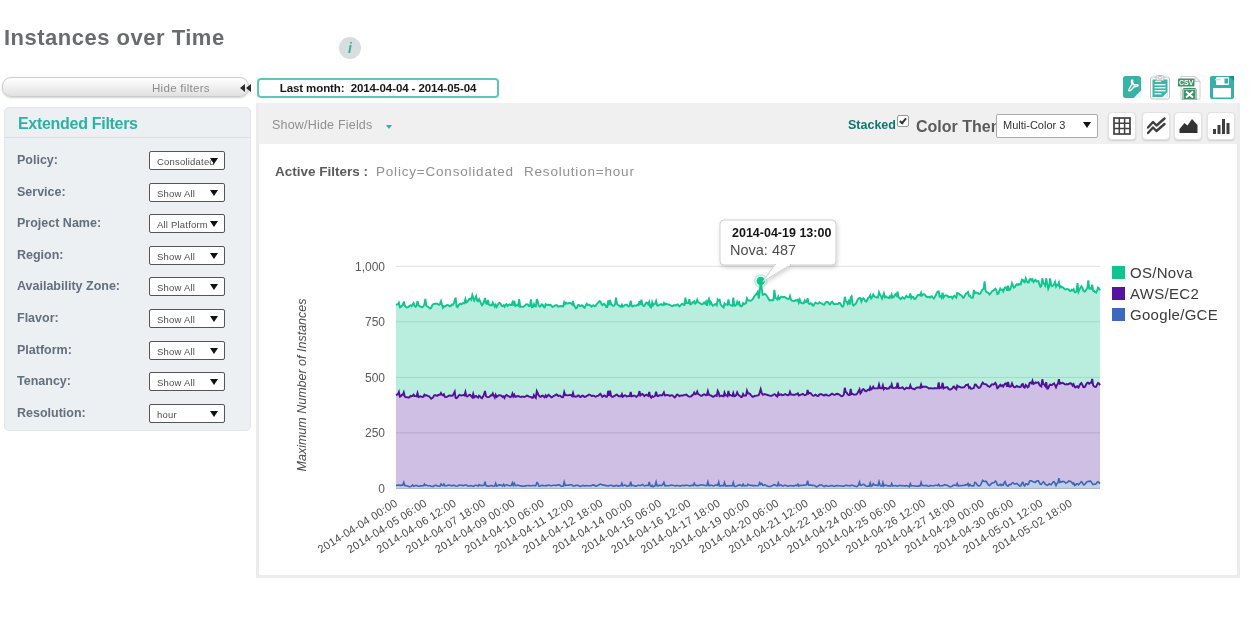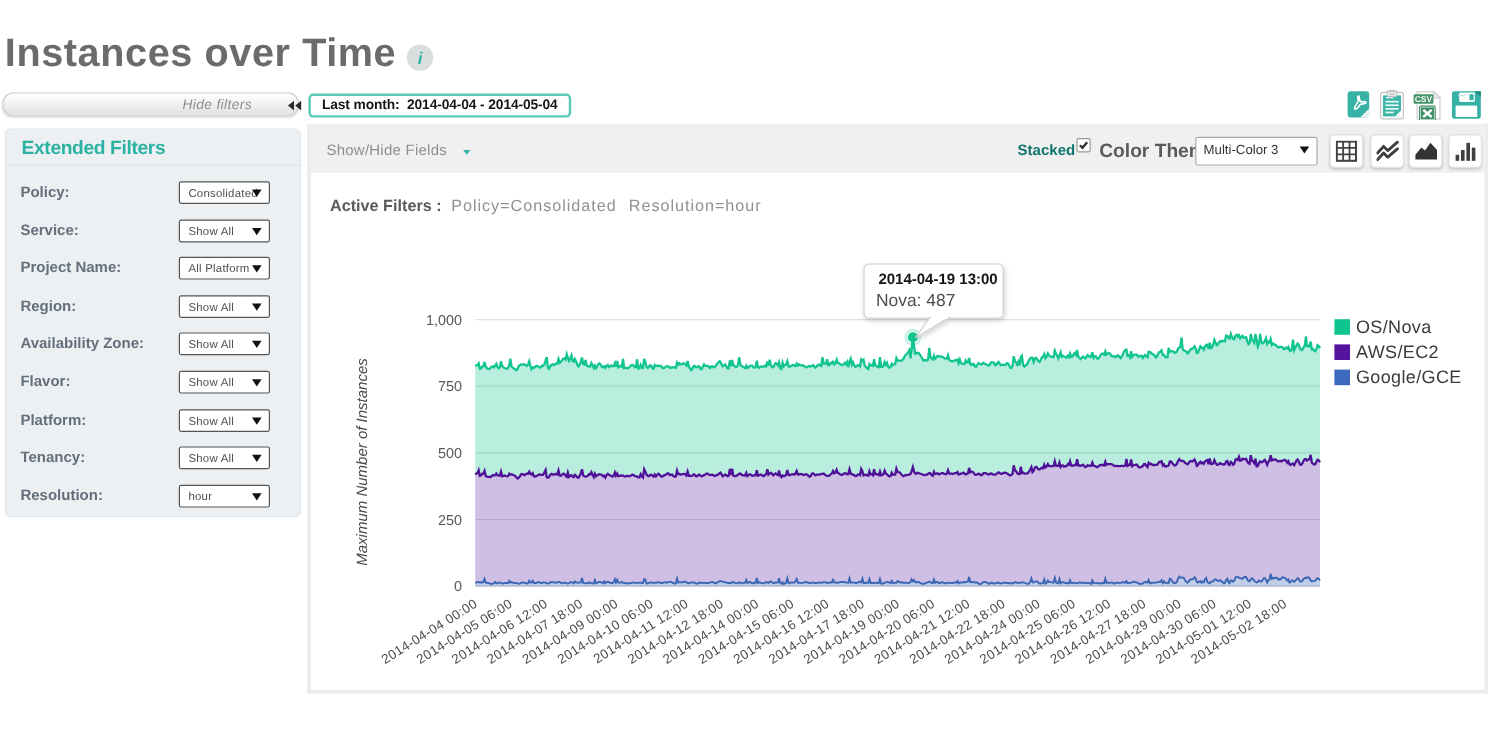--- a/index.html
+++ b/index.html
@@ -1,23 +1,23 @@
 <!DOCTYPE html>
 <html><head><meta charset="utf-8">
 <style>
 * { margin:0; padding:0; box-sizing:border-box; }
 html,body { width:1254px; height:630px; background:#fff; font-family:"Liberation Sans", sans-serif; overflow:hidden; position:relative; }
 .abs { position:absolute; }
-.title { left:4px; top:25px; font-size:33px; font-weight:bold; color:#6a6b6d; letter-spacing:.5px; }
+.title { left:4px; top:25px; font-size:22px; font-weight:bold; color:#6a6b6d; letter-spacing:.5px; }
 .info { left:339px; top:37px; width:22px; height:22px; border-radius:50%; background:#d9dddd; color:#2db3a4; font-weight:bold; font-size:14px; text-align:center; line-height:22px; font-style:italic;}
 .hidebar { left:2px; top:77px; width:247px; height:20px; border:1px solid #cdcdcd; border-radius:9px; background:linear-gradient(#ffffff,#e9e9e9 75%,#e0e0e0); box-shadow:0 1px 2px rgba(0,0,0,.18); }
-.hidebar span { position:absolute; left:149px; top:4px; font-size:11.5px; color:#8d8d8d; letter-spacing:.3px;font-style:italic;}
+.hidebar span { position:absolute; left:149px; top:4px; font-size:11.5px; color:#8d8d8d; letter-spacing:.3px;}
 .rw1 { left:237px; top:6px; width:0; height:0; border-top:4px solid transparent; border-bottom:4px solid transparent; border-right:5.5px solid #2b2b2b; }
 .rw2 { left:243px; top:6px; width:0; height:0; border-top:4px solid transparent; border-bottom:4px solid transparent; border-right:5.5px solid #2b2b2b; }
-.datebox { left:257px; top:78px; width:219px; height:20px; border:2px solid #5cc9b6; border-radius:4px; background:#fff; text-align:center; font-size:11.5px; font-weight:bold; color:#161616; line-height:17px; letter-spacing:-0.1px; }
+.datebox { left:257px; top:78px; width:242px; height:20px; border:2px solid #5cc9b6; border-radius:4px; background:#fff; text-align:center; font-size:11.5px; font-weight:bold; color:#161616; line-height:17px; letter-spacing:-0.1px; }
 .panel { left:4px; top:107px; width:247px; height:324px; background:#edf0f3; border:1px solid #e2e5e9; border-radius:5px; }
 .ph { position:absolute; left:13px; top:7px; font-size:16px; font-weight:bold; color:#2bb2a2; letter-spacing:-0.3px; }
 .pdiv { position:absolute; left:0; top:29px; width:100%; border-top:1px solid #dcdfe4; }
 .frow { position:absolute; left:0; width:100%; height:20px; }
 .flab { position:absolute; left:12px; top:1.5px; font-size:12.5px; font-weight:bold; color:#636f7b; }
 .fsel { position:absolute; left:144px; top:0; width:76px; height:19px; background:#fff; border:1px solid #555; border-radius:2px; }
 .fv { position:absolute; left:7px; top:4px; font-size:9.5px; color:#4f4f4f; letter-spacing:.2px; }
 .tri { position:absolute; right:6px; top:6px; width:0; height:0; border-left:4.5px solid transparent; border-right:4.5px solid transparent; border-top:6.5px solid #111; }
 .exports { left:1121px; top:74px; }
 .chartbox { left:256px; top:103px; width:984px; height:475px; border:3px solid #ececec; border-top:0; background:#fff; }

